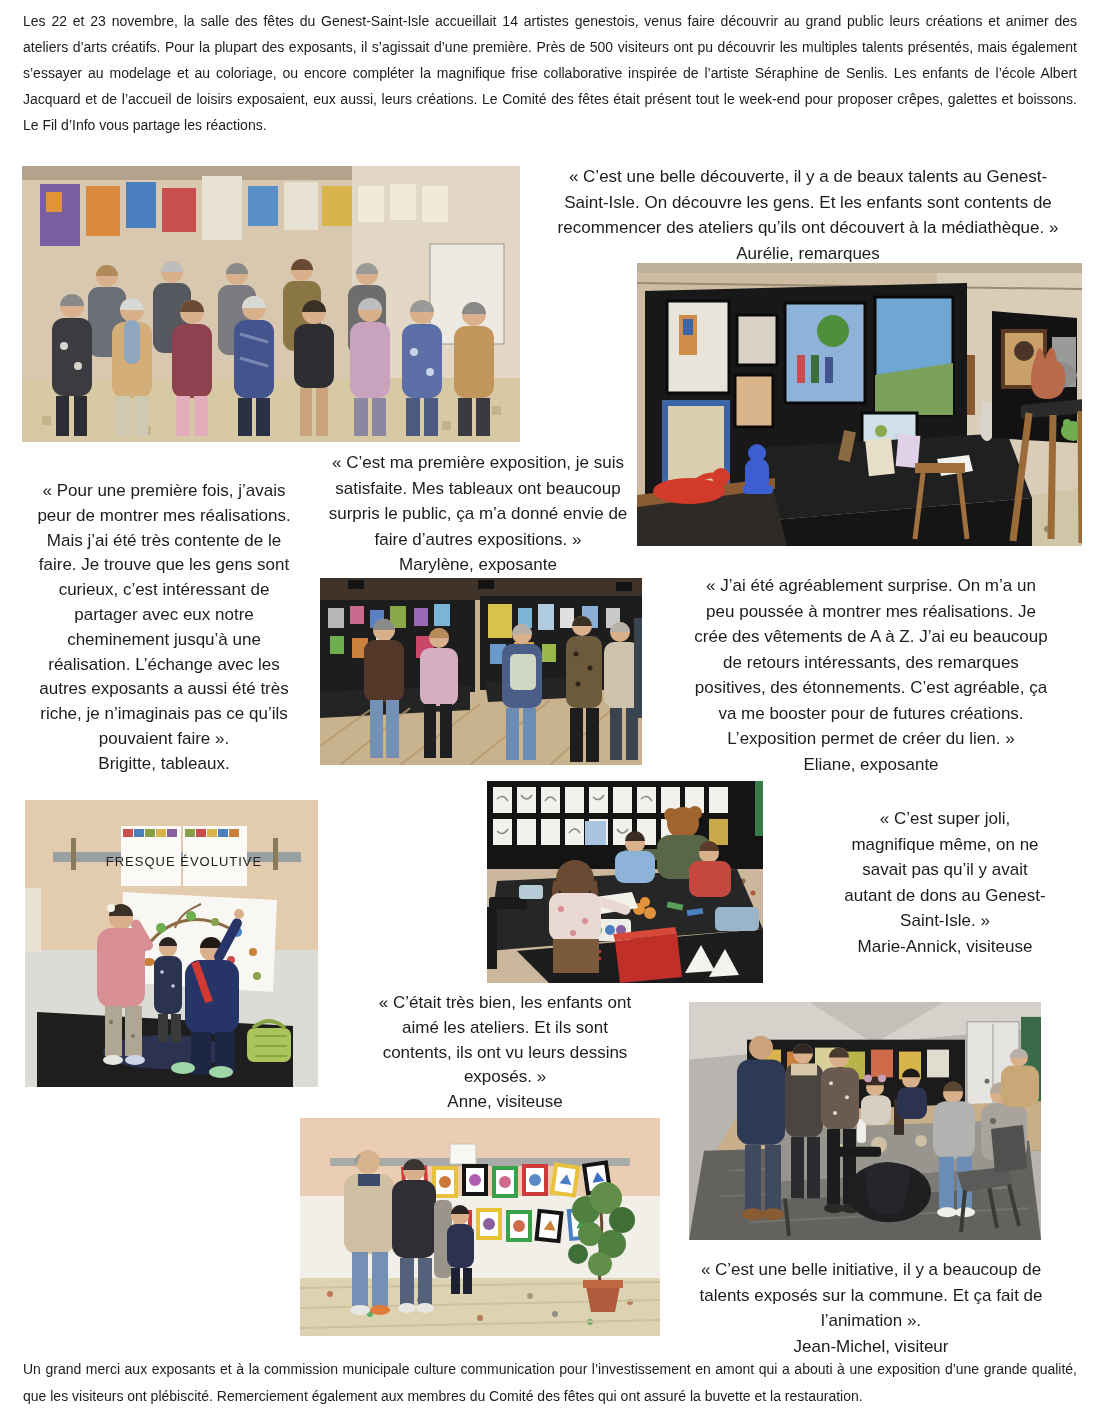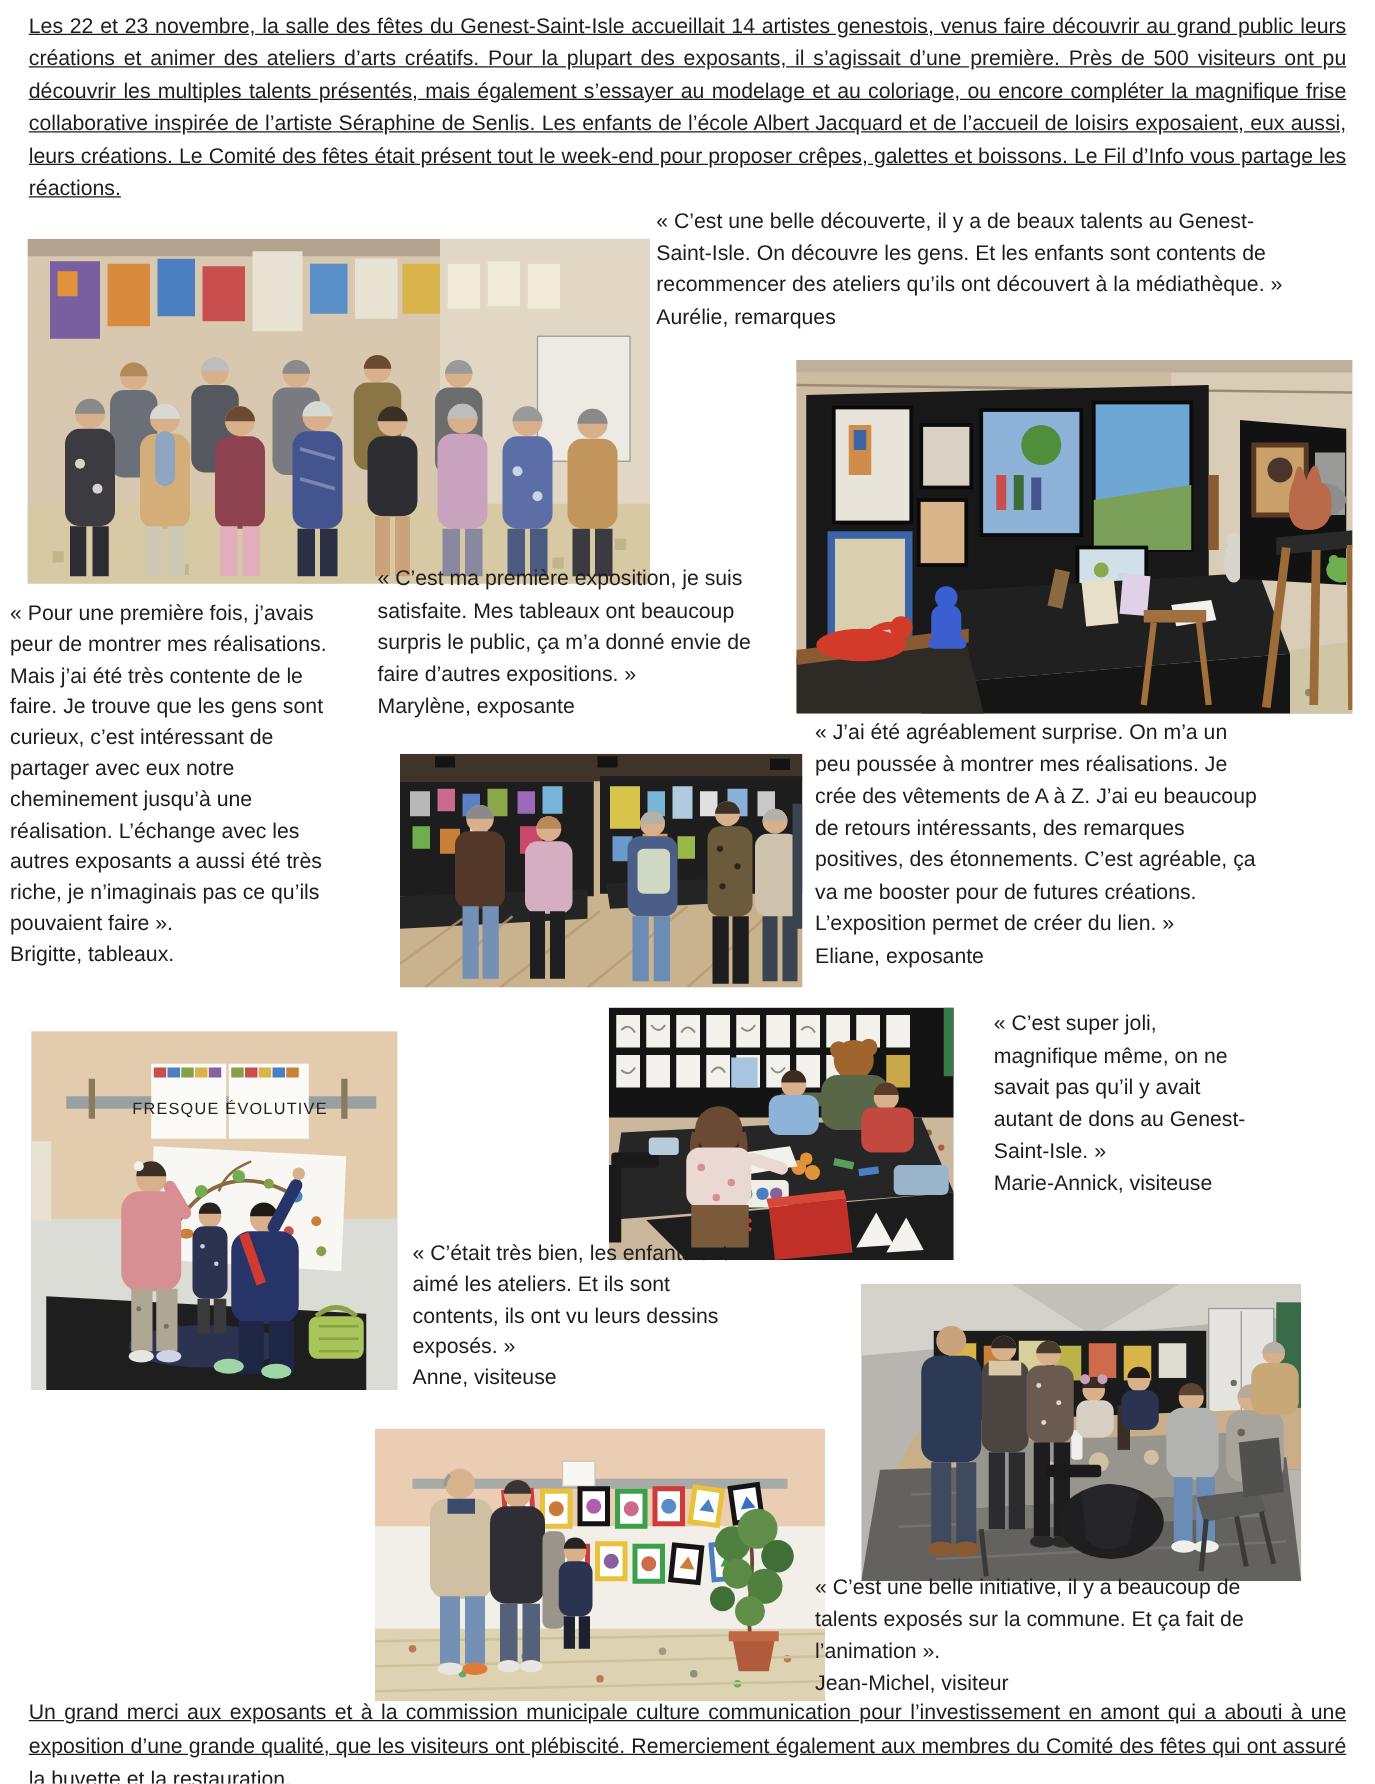--- a/index.html
+++ b/index.html
@@ -1,33 +1,33 @@
 <!DOCTYPE html>
 <html lang="fr"><head>
 <meta charset="utf-8">
 <style>
   html,body{margin:0;padding:0;background:#ffffff;}
   .page{
     position:relative;width:1100px;height:1427px;background:#ffffff;
     font-family:"Liberation Sans",sans-serif;color:#1c1c1c;overflow:hidden;
   }
-  .para{position:absolute;text-align:justify;font-size:17px;line-height:26px;text-decoration:underline;}
+  .para{position:absolute;text-align:justify;font-size:14px;line-height:26px;}
   #intro{left:23px;top:8px;width:1054px;}
   #outro{left:23px;top:1356px;width:1054px;line-height:27px;}
-  .quote{position:absolute;text-align:left;font-size:17px;line-height:25.5px;}
+  .quote{position:absolute;text-align:center;font-size:17px;line-height:25.5px;}
   .quote .q-text{white-space:pre-line;}
   #q-aurelie{left:525px;top:164px;width:566px;}
   #q-marylene{left:302px;top:450px;width:352px;}
   #q-brigitte{left:8px;top:479px;width:312px;line-height:24.8px;}
   #q-eliane{left:652px;top:573px;width:438px;}
   #q-marieannick{left:795px;top:806px;width:300px;}
   #q-anne{left:330px;top:991px;width:350px;line-height:24.8px;}
   #q-aurore{left:12px;top:1128px;width:296px;}
   #q-jeanmichel{left:652px;top:1257px;width:438px;}
-  .photo{position:absolute;overflow:hidden;background:#e5e5e5;margin-top:25px;}
+  .photo{position:absolute;overflow:hidden;background:#d946ef;}
   .photo svg{display:block;width:100%;height:100%;}
   #ph-group{left:22px;top:166px;width:498px;height:276px;}
   #ph-expo{left:637px;top:263px;width:445px;height:283px;}
   #ph-visitors{left:320px;top:578px;width:322px;height:187px;}
   #ph-fresque{left:25px;top:800px;width:293px;height:287px;}
   #ph-crafts{left:487px;top:781px;width:276px;height:202px;}
   #ph-wall{left:300px;top:1118px;width:360px;height:218px;}
   #ph-modeling{left:689px;top:1002px;width:352px;height:238px;}
   .sign-text{font-family:"Liberation Sans",sans-serif;font-size:13px;fill:#222;letter-spacing:1px;}
 </style>

